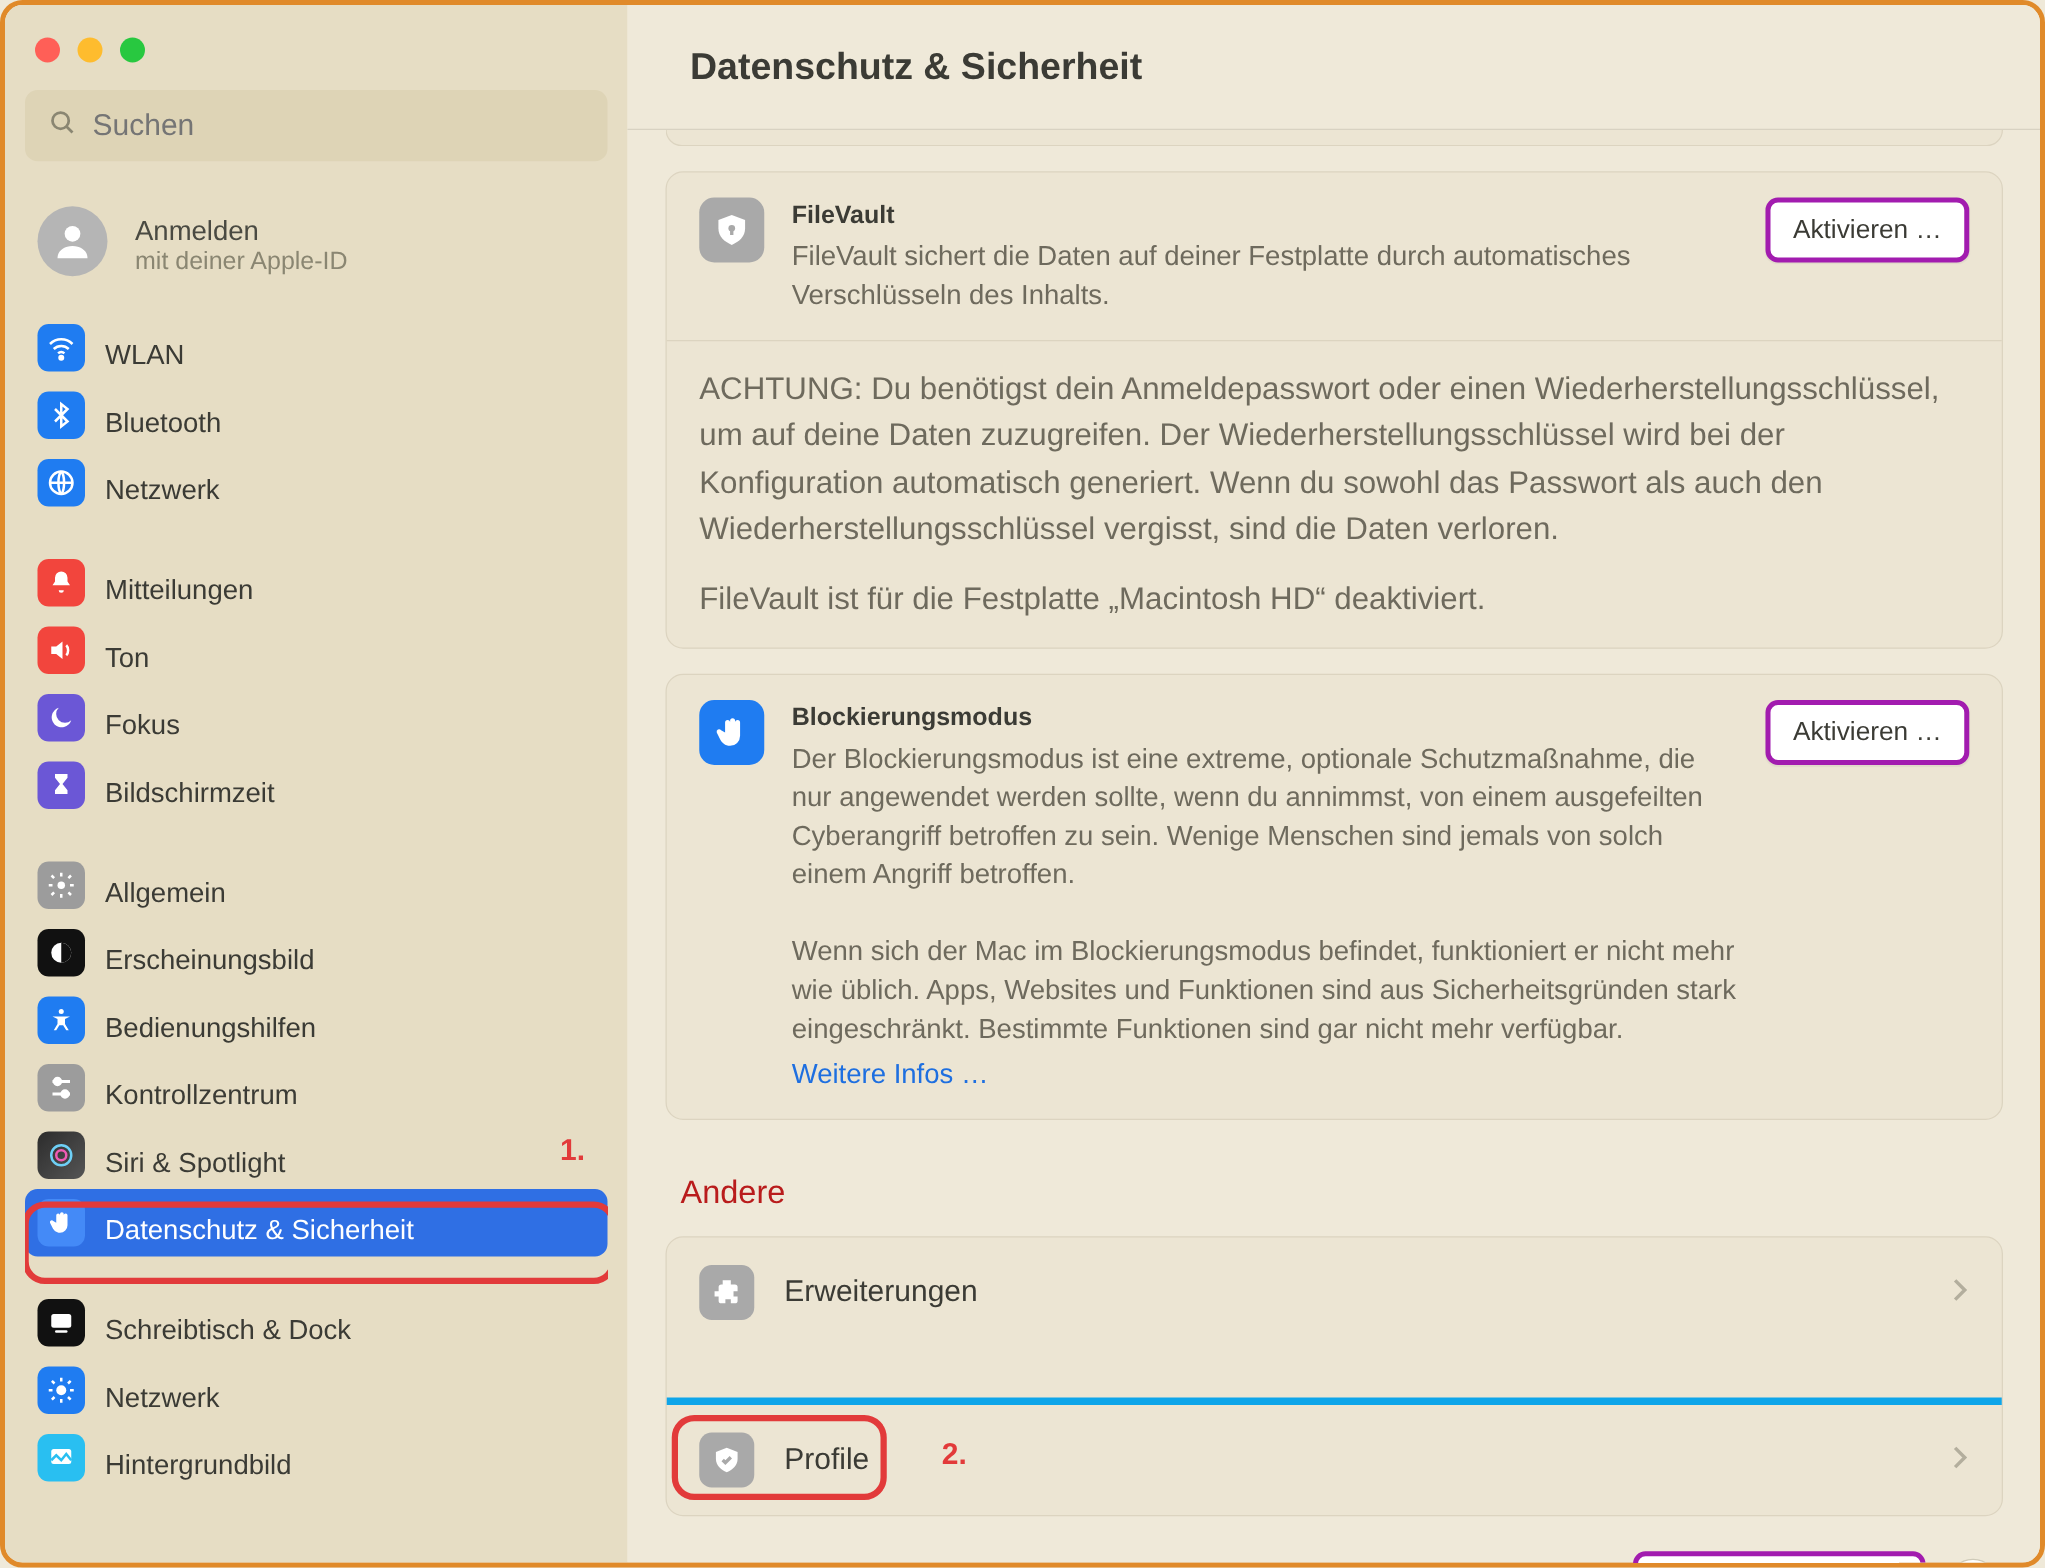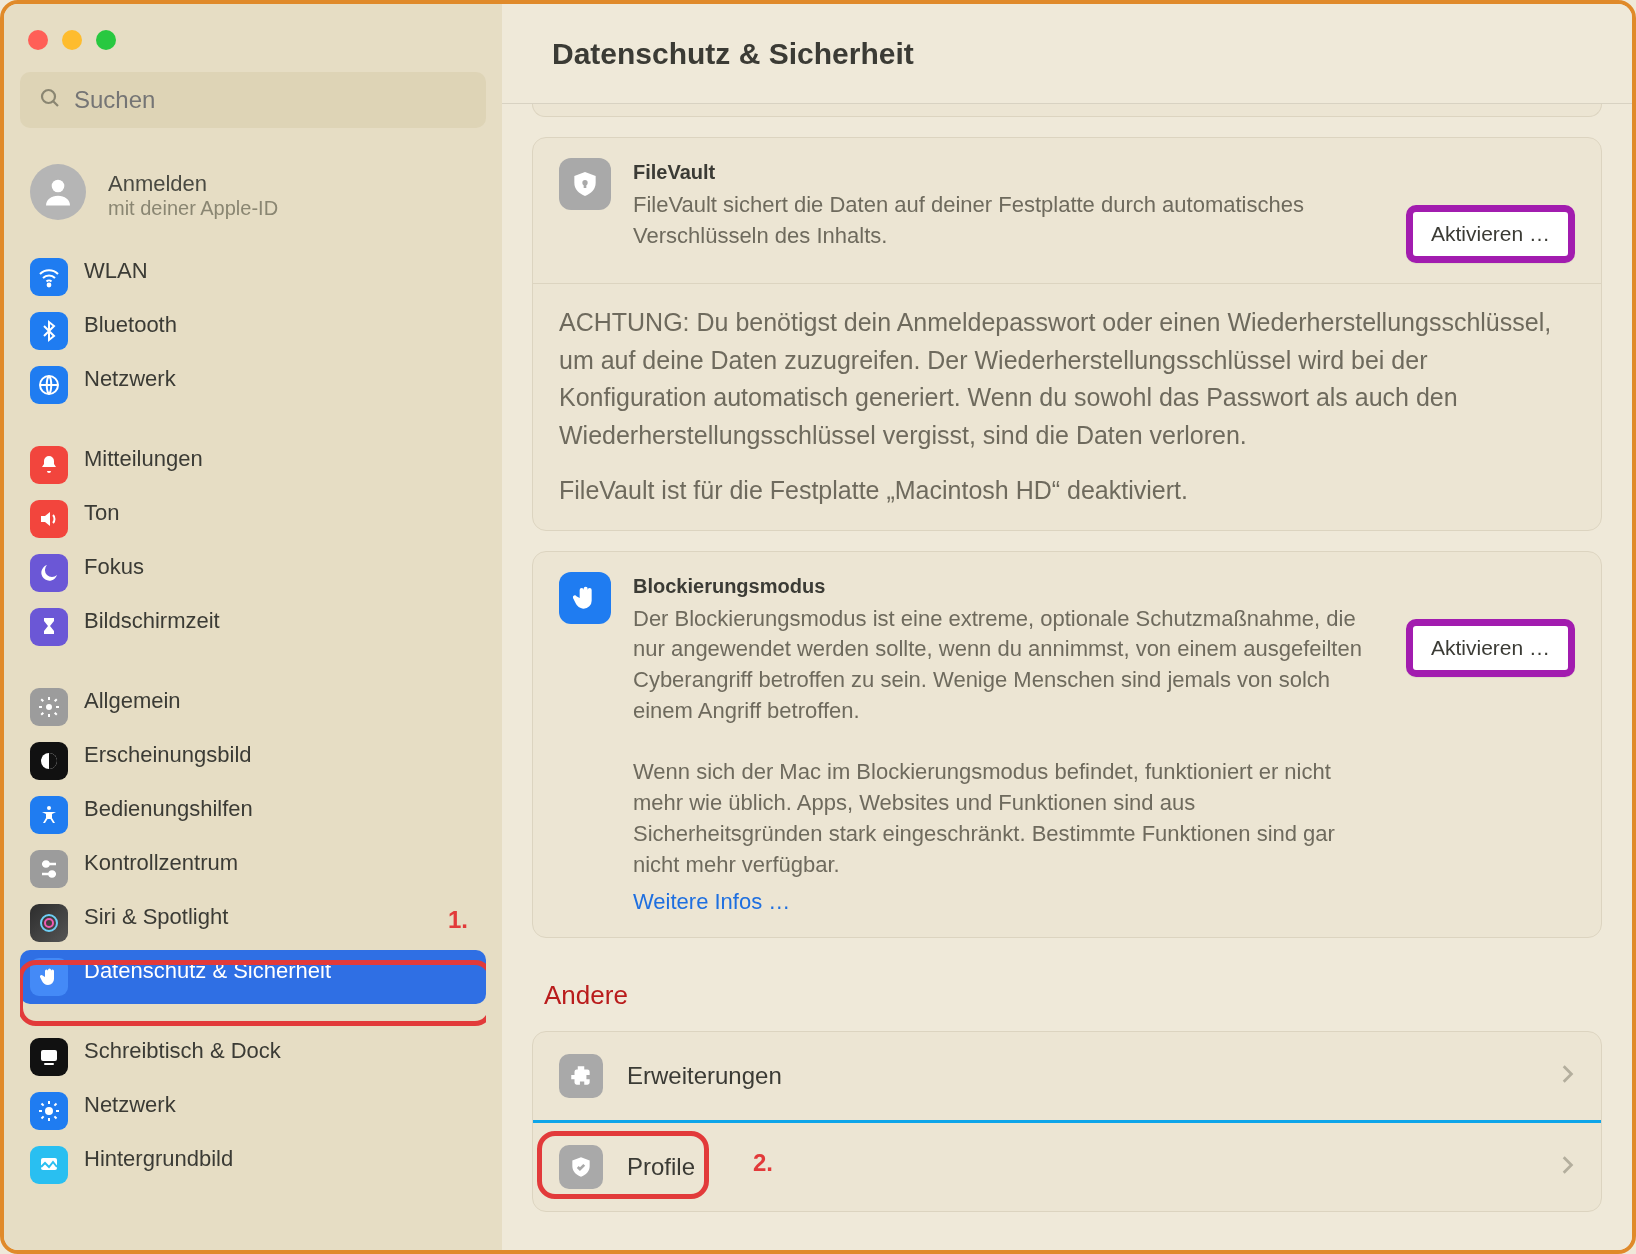--- a/index.html
+++ b/index.html
@@ -17,21 +17,21 @@
   .search-wrap input { border:none; background:transparent; font-size: 24px; color:#8a8672; outline:none; flex:1; }
 
   .signin { display:flex; align-items:flex-end; gap:22px; padding: 10px 10px 30px 10px; }
   .avatar { width:56px; height:56px; border-radius:50%; background:#b5b5b5; display:flex; align-items:center; justify-content:center; }
   .avatar svg { width:36px; height:36px; }
   .signin-text .t1 { font-size:22px; color:#4a4a42; font-weight:500; }
   .signin-text .t2 { font-size:20px; color:#8a8672; }
 
   .nav { display:flex; flex-direction:column; gap:0; overflow-y:auto; }
   .nav-section { margin-bottom: 26px; }
-  .nav-item { display:flex; align-items:flex-start; gap:16px; padding:8px 10px; border-radius:10px; font-size:22px; color:#3b3b35; cursor:pointer; position:relative; }
+  .nav-item { display:flex; align-items:flex-end; gap:16px; padding:8px 10px; border-radius:10px; font-size:22px; color:#3b3b35; cursor:pointer; position:relative; }
   .nav-item.selected { background:#2f6fe4; color:#fff; }
   .nav-icon { width:38px; height:38px; border-radius:9px; display:flex; align-items:center; justify-content:center; flex-shrink:0; }
   .nav-icon svg { width:24px; height:24px; }
   .annot { position:absolute; color:#e23a3a; font-weight:600; font-size:24px; }
 
   
   .ring { border: 5px solid #e23a3a; border-radius: 18px; position:absolute; pointer-events:none; }
 
   
   .main { flex:1; height:100%; background:#efe9d9; display:flex; flex-direction:column; }
@@ -39,29 +39,29 @@
   .titlebar h1 { font-size:30px; font-weight:700; color:#3b3b35; }
   .content { padding: 0 30px 30px 30px; overflow-y:auto; flex:1; }
   .card { background:#ece5d3; border:1px solid #dcd4c0; border-radius:14px; margin-top:20px; padding:0; }
   .card-edge-top { border:1px solid #dcd4c0; border-top:none; border-radius:0 0 14px 14px; background:#ece5d3; padding:0 0 12px 0; margin-bottom:0; }
 
   .row { display:flex; padding:20px 26px; gap:22px; align-items:flex-start; }
   .bigicon { width:52px; height:52px; border-radius:12px; display:flex; align-items:center; justify-content:center; flex-shrink:0; }
   .bigicon svg { width:32px; height:32px; }
   .row .body { flex:1; font-size:22px; color:#6e6a5d; line-height:1.4; }
   .row .body .hd { font-size:20px; font-weight:600; color:#3b3b35; margin-bottom:4px; }
-  .btn { background:#fff; border:7px solid #a21caf; border-radius:10px; padding:10px 18px; font-size:21px; color:#3b3b35; cursor:pointer; white-space:nowrap; box-shadow:0 1px 1px rgba(0,0,0,0.05);margin-top:47px; }
+  .btn { background:#fff; border:4px solid #a21caf; border-radius:10px; padding:10px 18px; font-size:21px; color:#3b3b35; cursor:pointer; white-space:nowrap; box-shadow:0 1px 1px rgba(0,0,0,0.05); }
   .noteblock { padding: 4px 26px 20px 26px; font-size:25px; color:#6e6a5d; line-height:1.5; }
   .noteblock p + p { margin-top:18px; }
   .link { color:#1e6fe0; cursor:pointer; }
 
   .section-title { font-size:26px; font-weight:400; color:#b91c1c; margin: 42px 0 6px 12px; }
 
   .listrow { display:flex; align-items:center; padding:22px 26px; gap:24px; cursor:pointer; position:relative; }
-  .listrow + .listrow { border-top:3px solid #0ea5e9; }
+  .listrow + .listrow { border-top:6px solid #0ea5e9;margin-top:40px; }
   .listicon { width:44px; height:44px; border-radius:10px; background:#a9a9a9; display:flex; align-items:center; justify-content:center; flex-shrink:0; }
   .listicon svg { width:26px; height:26px; }
   .listlabel { flex:1; font-size:24px; color:#3b3b35; }
   .chev { color:#b3ae9d; }
 
   .footer { display:flex; justify-content:flex-end; align-items:center; gap:18px; padding: 28px 4px 10px 0; }
   .helpbtn { width:40px; height:40px; border-radius:50%; border:1px solid #cfcab8; background:#fff; font-size:22px; color:#3b3b35; display:flex; align-items:center; justify-content:center; cursor:pointer; }
 </style>
 </head>
 <body>

